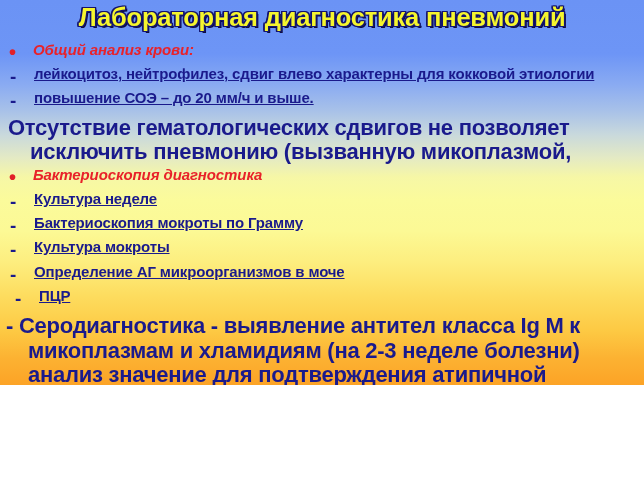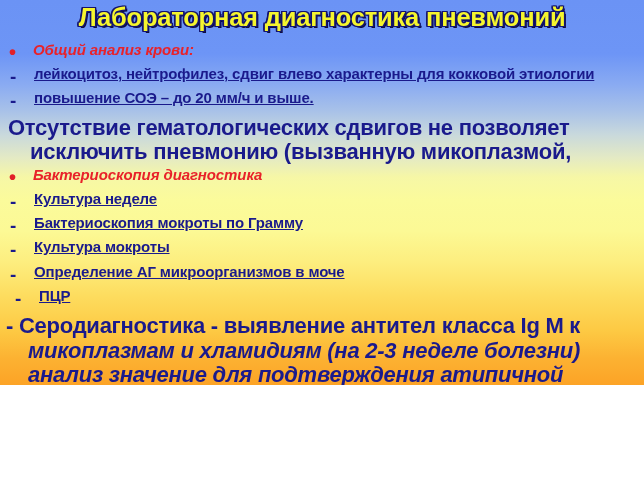--- a/index.html
+++ b/index.html
@@ -147,21 +147,20 @@
   .para .cont {
     display: block;
     padding-left: 22px;
   }
   .para-dash {
     margin-top: 5px;
     padding-left: 2px;
   }
   .para-dash .cont {
     padding-left: 22px;
-    font-style: italic;
   }
 </style>
 </head>
 <body>
 
 <div class="slide">
 
   <div class="title-wrap">
     <div class="slide-title">Лабораторная диагностика пневмоний</div>
   </div>

